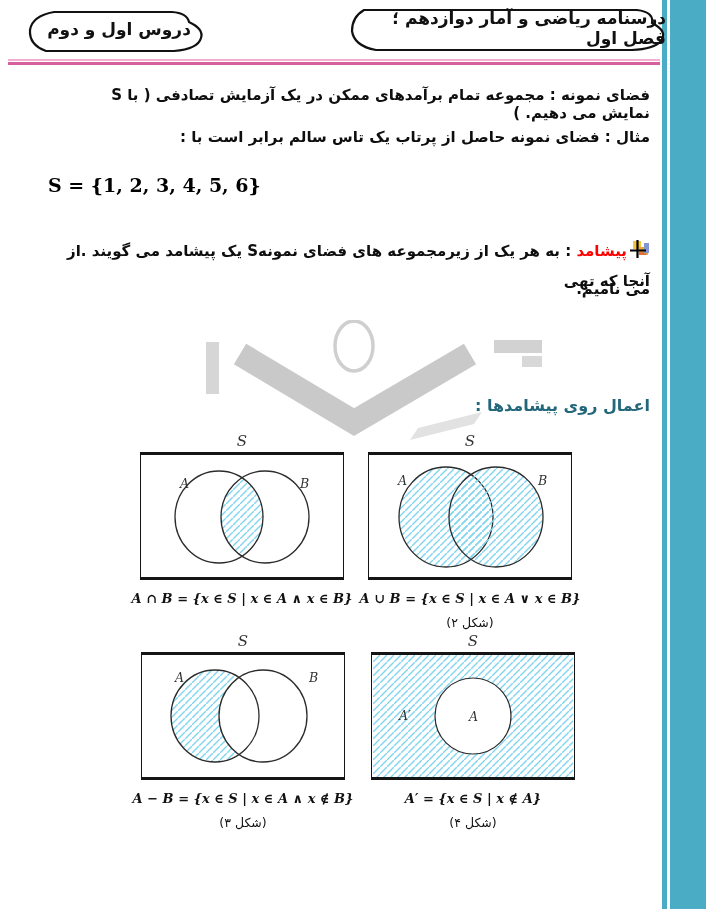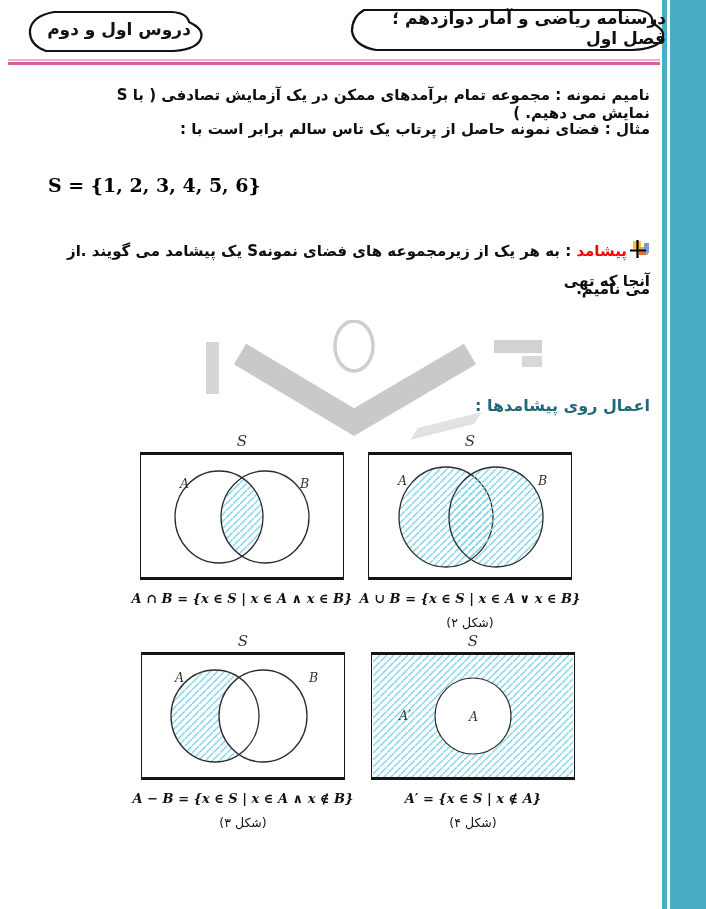--- a/index.html
+++ b/index.html
@@ -75,22 +75,22 @@
 
   <svg class="watermark" width="380" height="132" viewBox="0 0 380 132">
     <rect x="24" y="22" width="13" height="52" fill="#d6d6d6"></rect>
     <ellipse cx="172" cy="26" rx="19" ry="25" fill="none" stroke="#cfcfcf" stroke-width="3.5"></ellipse>
     <path d="M58 34 L172 102 L288 34" fill="none" stroke="#c9c9c9" stroke-width="24"></path>
     <rect x="312" y="20" width="48" height="13" fill="#d2d2d2"></rect>
     <rect x="340" y="36" width="20" height="11" fill="#d8d8d8"></rect>
     <path d="M236 108 L300 92 L292 104 L228 120 Z" fill="#e2e2e2"></path>
   </svg>
 
-  <div class="rtl-line" style="top:86px;">نامیم نمونه : مجموعه تمام برآمدهای ممکن در یک آزمایش تصادفی ( با S نمایش می دهیم. )</div>
-  <div class="rtl-line" style="top:120px;">مثال : فضای نمونه حاصل از پرتاب یک تاس سالم برابر است با :</div>
+  <div class="rtl-line" style="top:86px;">فضای نمونه : مجموعه تمام برآمدهای ممکن در یک آزمایش تصادفی ( با S نمایش می دهیم. )</div>
+  <div class="rtl-line" style="top:128px;">مثال : فضای نمونه حاصل از پرتاب یک تاس سالم برابر است با :</div>
   <div class="sample-set">S = {1, 2, 3, 4, 5, 6}</div>
 
   <div class="event-par">
     <div class="event-line">
       <span class="pin-icon">
         <svg width="20" height="20" viewBox="0 0 20 20">
           <rect x="3" y="1" width="8" height="8" fill="#F2C53D"></rect>
           <rect x="9" y="7" width="9" height="8" fill="#EDA33E"></rect>
           <rect x="9" y="12" width="7" height="3" fill="#E2703A"></rect>
           <rect x="14" y="3" width="5" height="10" fill="#8396CF"></rect>

